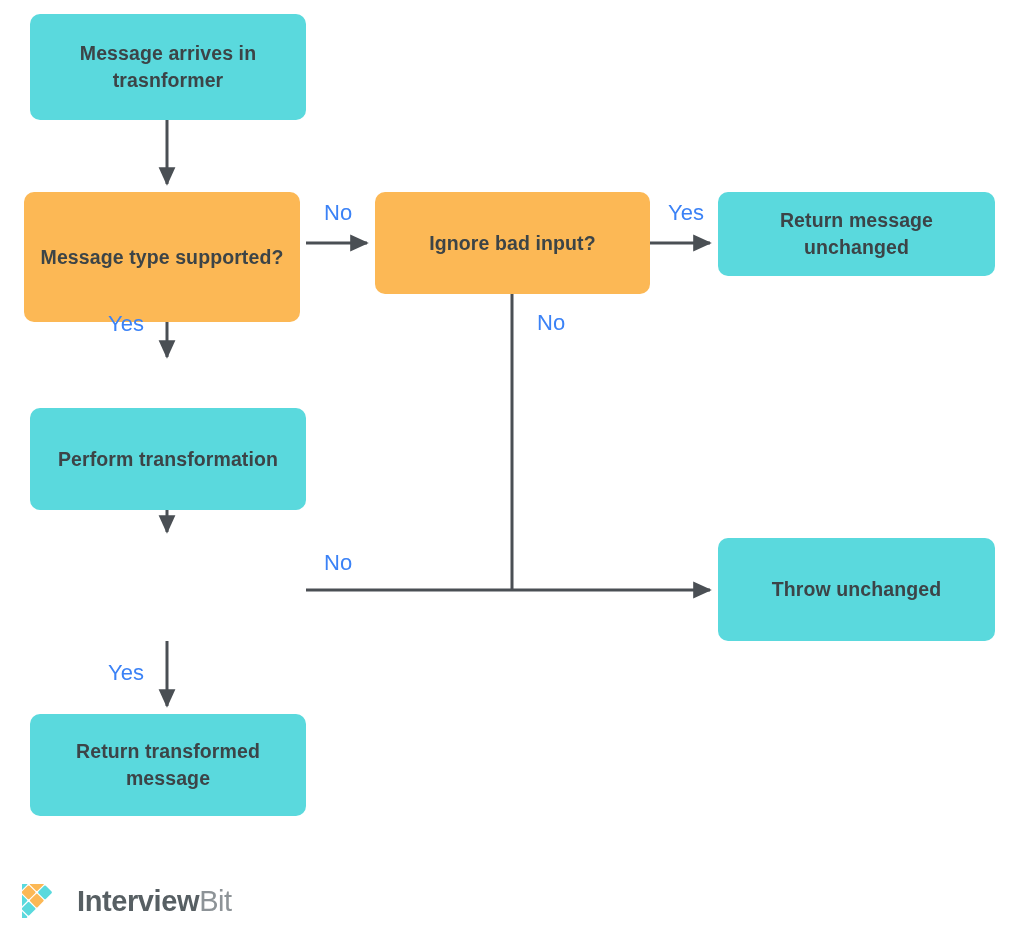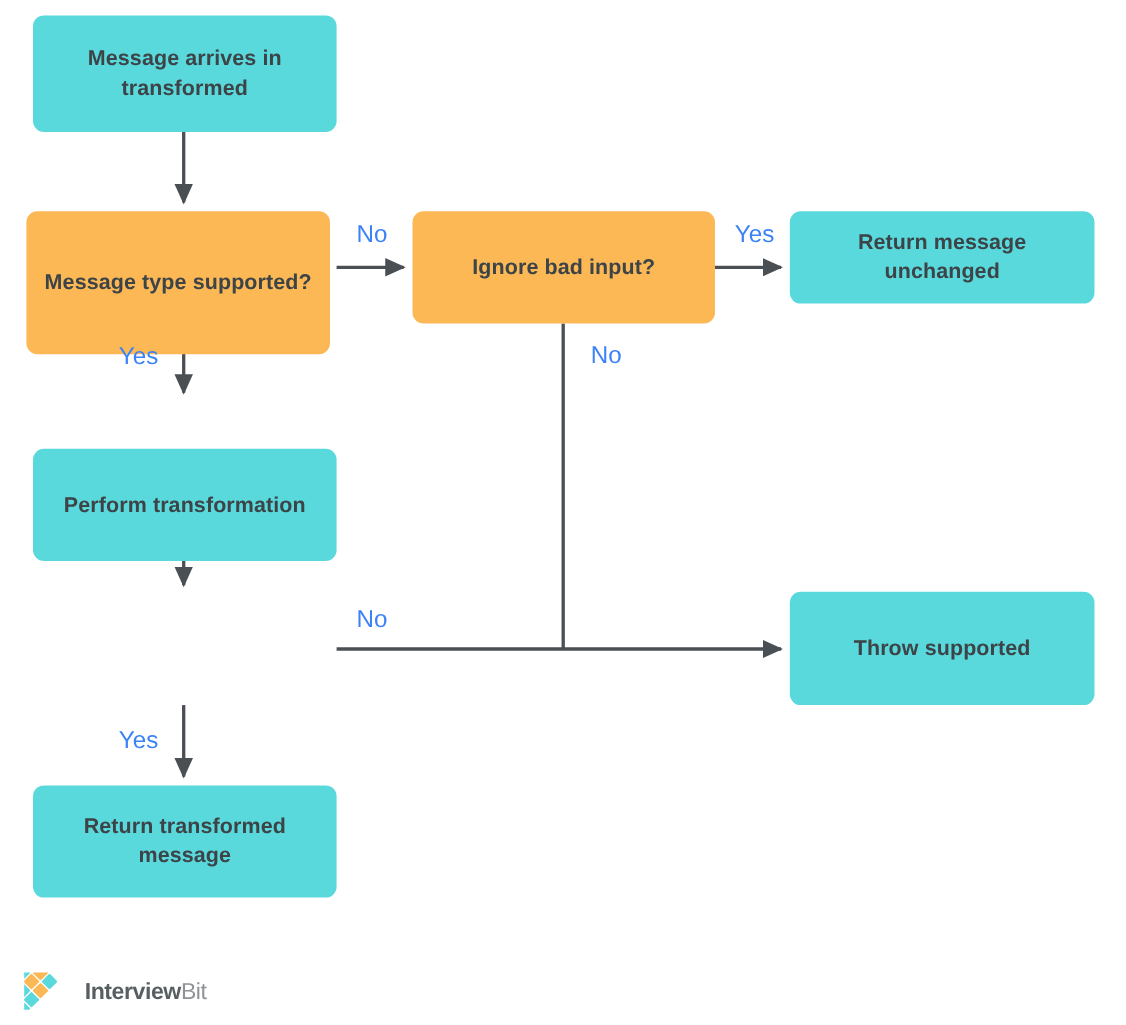--- a/index.html
+++ b/index.html
@@ -73,21 +73,21 @@
     top: 884px;
     z-index: 4;
     display: flex;
     align-items: center;
     gap: 9px;
   }
   #brand-logo .logo-mark {
     display: block;
   }
   #brand-logo .wordmark {
-    font-size: 21px;
+    font-size: 29px;
     line-height: 1;
     letter-spacing: -0.4px;
     white-space: nowrap;
   }
   #brand-logo .wordmark .w1 {
     font-weight: bold;
     color: #575f63;
   }
   #brand-logo .wordmark .w2 {
     font-weight: normal;
@@ -120,42 +120,42 @@
 
       <line x1="167" y1="467" x2="167" y2="532" marker-end="url(#arrowhead)"></line>
 
       <line x1="306" y1="590" x2="710" y2="590" marker-end="url(#arrowhead)"></line>
 
       <line x1="167" y1="641" x2="167" y2="706" marker-end="url(#arrowhead)"></line>
     </g>
   </svg>
 
   <div class="node teal" style="left:30px; top:14px; width:276px; height:106px;">
-    <span class="node-label">Message arrives in transformed</span>
+    <span class="node-label">Message arrives in trasnformer</span>
   </div>
 
   <div class="node amber" style="left:24px; top:192px; width:276px; height:130px;">
     <span class="node-label">Message type supported?</span>
   </div>
 
   <div class="node amber" style="left:375px; top:192px; width:275px; height:102px;">
     <span class="node-label">Ignore bad input?</span>
   </div>
 
   <div class="node teal" style="left:718px; top:192px; width:277px; height:84px;">
     <span class="node-label">Return message unchanged</span>
   </div>
 
   <div class="node teal" style="left:30px; top:365px; width:276px; height:102px;margin-top:43px;">
     <span class="node-label">Perform transformation</span>
   </div>
 
 
   <div class="node teal" style="left:718px; top:538px; width:277px; height:103px;">
-    <span class="node-label">Throw supported</span>
+    <span class="node-label">Throw unchanged</span>
   </div>
 
   <div class="node teal" style="left:30px; top:714px; width:276px; height:102px;">
     <span class="node-label">Return transformed message</span>
   </div>
 
   <div class="edge-label" style="left:324px; top:202px;">No</div>
 
   <div class="edge-label" style="left:108px; top:313px;">Yes</div>
 

